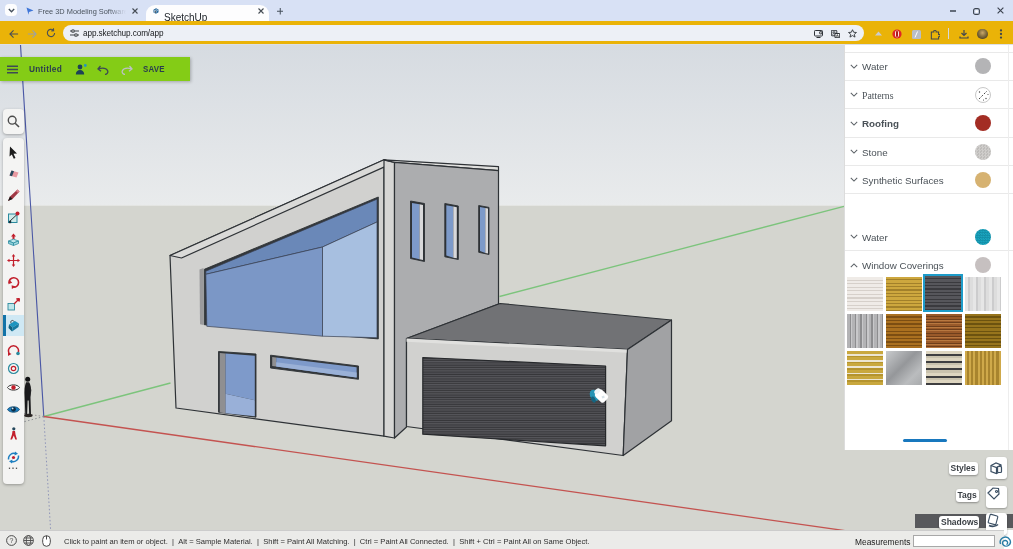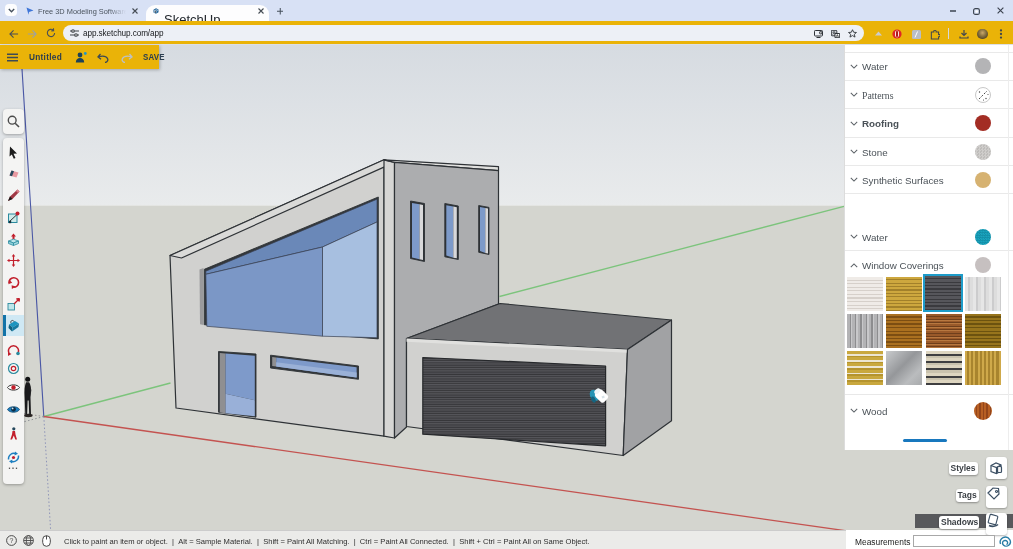--- a/index.html
+++ b/index.html
@@ -1,21 +1,21 @@
 <!DOCTYPE html>
 <html><head>
 <meta charset="utf-8">
 <style>
   html,body{margin:0;padding:0;}
   body{width:1013px;height:549px;overflow:hidden;font-family:"Liberation Sans",sans-serif;position:relative;background:#fff;}
   .abs{position:absolute;}
   #tabbar{left:0;top:0;width:1013px;height:21px;background:#d8e1f5;}
   #addrbar{left:0;top:21px;width:1013px;height:24px;background:#eab308;border-bottom:1px solid #dde0e6;box-sizing:border-box;}
   #app{left:0;top:45px;width:1013px;height:504px;}
-  #statusbar{left:0;top:530px;width:846px;height:19px;background:#ebebe9;border-top:1px solid #cccccc;box-sizing:border-box;}
+  #statusbar{left:0;top:530px;width:1004px;height:19px;background:#ebebe9;border-top:1px solid #cccccc;box-sizing:border-box;}
   .prow{position:absolute;left:0;width:100%;height:28.3px;border-bottom:1px solid #e9e9e9;box-sizing:border-box;}
   .chev{position:absolute;left:5.5px;top:11.5px;width:8px;height:5px;}
   .plbl{position:absolute;left:17.5px;top:9px;font-size:9.8px;color:#4b5258;}
   .sw{position:absolute;left:130px;top:6px;width:16px;height:16px;border-radius:50%;overflow:hidden;}
   .cell{position:absolute;width:36px;height:34px;}
   .tip{height:13px;background:#fff;border-radius:3px;box-shadow:0 1px 2px rgba(0,0,0,.35);font-size:8.5px;font-weight:bold;color:#3a3f44;text-align:center;line-height:13px;padding:0 2px;}
   .btnw{width:21.5px;height:22px;background:#fff;border-radius:3px;box-shadow:0 1px 2px rgba(0,0,0,.3);}
 </style>
 </head>
 <body>
@@ -31,21 +31,21 @@
     <div class="abs" style="left:38px;top:6.5px;width:88px;height:11px;overflow:hidden;font-size:7.4px;color:#49525c;white-space:nowrap;-webkit-mask-image:linear-gradient(90deg,#000 80%,transparent);">Free 3D Modeling Software | 3D</div>
     <svg class="abs" style="left:132.4px;top:8.3px;" width="6" height="6" viewBox="0 0 6 6">
       <path d="M0.5,0.5 L5.5,5.5 M5.5,0.5 L0.5,5.5" stroke="#454c54" stroke-width="1.1"></path>
     </svg>
 
     <div class="abs" style="left:146px;top:4.5px;width:123px;height:16.5px;background:#fdfdfe;border-radius:9px 9px 0 0;"></div>
     <svg class="abs" style="left:152px;top:7.3px;" width="8" height="8" viewBox="0 0 16 16">
       <path d="M3,5.5 L8,2.5 L13,5 L13,10.5 L8,13.5 L3,11 Z" fill="#1a5f96"></path>
       <path d="M5,7 L11,4.5 M5,7 L5,11.5 M5,7 L8,8.5 L8,13 M8,8.5 L12.5,6.5" stroke="#fff" stroke-width="1"></path>
     </svg>
-    <div class="abs" style="left:164px;top:12px;font-size:13px;color:#23282e;">SketchUp</div>
+    <div class="abs" style="left:164px;top:12px;font-size:10px;color:#23282e;">SketchUp</div>
     <svg class="abs" style="left:257.6px;top:8.3px;" width="6" height="6" viewBox="0 0 6 6">
       <path d="M0.5,0.5 L5.5,5.5 M5.5,0.5 L0.5,5.5" stroke="#454c54" stroke-width="1.1"></path>
     </svg>
     <svg class="abs" style="left:276.9px;top:8.3px;" width="6.5" height="6.5" viewBox="0 0 7 7">
       <path d="M3.5,0 L3.5,7 M0,3.5 L7,3.5" stroke="#45505c" stroke-width="1.1"></path>
     </svg>
 
     <svg class="abs" style="left:949.5px;top:9.8px;" width="6" height="2" viewBox="0 0 6 2">
       <path d="M0,1 L6,1" stroke="#3c4450" stroke-width="1.5"></path>
     </svg>
@@ -198,21 +198,21 @@
 
       <g>
         <ellipse cx="594.6" cy="395.3" rx="4.4" ry="5.9" transform="rotate(-33 594.6 395.3)" fill="#2493b4"></ellipse>
         <ellipse cx="593.4" cy="399.6" rx="2" ry="3.2" transform="rotate(-28 593.4 399.6)" fill="#15647f"></ellipse>
         <rect x="596.8" y="389.8" width="9.4" height="12.4" rx="2.6" transform="rotate(-46 601.5 396)" fill="#ffffff"></rect>
         <ellipse cx="597.3" cy="391.2" rx="3.4" ry="2.2" transform="rotate(-40 597.3 391.2)" fill="#eef5f8"></ellipse>
         <path d="M601.5,396.5 l2.6,-1 l0.6,2.2 l-2.4,0.8 Z" fill="#d7e2e8"></path>
       </g>
     </svg>
 
-    <div class="abs" style="left:0;top:0;width:159px;height:23.5px;background:#eab308;box-shadow:1px 1px 3px rgba(0,0,0,.25);">
+    <div class="abs" style="left:0;top:12px;width:190px;height:23.5px;background:#84cc16;box-shadow:1px 1px 3px rgba(0,0,0,.25);">
       <svg class="abs" style="left:6.5px;top:8px;" width="11" height="9" viewBox="0 0 11 9">
         <g stroke="#3d4a54" stroke-width="1.4">
           <path d="M0,1.2h11M0,4.5h11M0,7.8h11"></path>
         </g>
       </svg>
       <div class="abs" style="left:29px;top:6.8px;font-size:9px;font-weight:bold;letter-spacing:.3px;color:#2b3d4f;transform:scaleX(.92);transform-origin:0 0;">Untitled</div>
       <svg class="abs" style="left:74.5px;top:7px;" width="12" height="11" viewBox="0 0 12 11">
         <circle cx="5" cy="3" r="2.4" fill="#1d4257"></circle>
         <path d="M0.8,10.5 C0.8,7.5 2.6,6 5,6 C7.4,6 9.2,7.5 9.2,10.5 Z" fill="#1d4257"></path>
         <circle cx="10.3" cy="1.5" r="1.4" fill="#2196c4"></circle>
@@ -419,27 +419,20 @@
       <div class="cell" style="left:120px;top:231.5px;background:repeating-linear-gradient(90deg,#e6e6e6 0 3px,#cccccd 3px 5px,#dddddd 5px 8px);"></div>
       <div class="cell" style="left:2px;top:268.5px;background:repeating-linear-gradient(90deg,#b3b3b5 0 2.5px,#8d8d8f 2.5px 4px,#c8c8ca 4px 5.5px);"></div>
       <div class="cell" style="left:41.5px;top:268.5px;background:repeating-linear-gradient(180deg,#aa701f 0 2.2px,#7c4e12 2.2px 3.6px);"></div>
       <div class="cell" style="left:81px;top:268.5px;background:repeating-linear-gradient(180deg,#9a5a2a 0 1.6px,#6f3f1c 1.6px 2.6px,#b87840 2.6px 3.4px);"></div>
       <div class="cell" style="left:120px;top:268.5px;background:repeating-linear-gradient(180deg,#97741c 0 2.2px,#6c520f 2.2px 3.6px);"></div>
       <div class="cell" style="left:2px;top:305.5px;background:repeating-linear-gradient(180deg,#c9a83e 0 3px,#ece5d1 3px 4.6px,#b5942e 4.6px 6.2px);"></div>
       <div class="cell" style="left:41.5px;top:305.5px;background:linear-gradient(135deg,#c9cbcd 0%,#95979a 45%,#babcbe 75%,#a8aaac 100%);"></div>
       <div class="cell" style="left:81px;top:305.5px;background:repeating-linear-gradient(180deg,#ddd5c0 0 3px,#3f3f41 3px 5px,#c9c2ae 5px 7.2px);"></div>
       <div class="cell" style="left:120px;top:305.5px;background:repeating-linear-gradient(90deg,#cfa94a 0 2px,#a8842e 2px 4.2px);"></div>
 
-      <div class="prow" style="top:348.9px;border-top:1px solid #e8e8e8;border-bottom:none;height:33px;">
-        <svg class="chev" style="top:13px;" viewBox="0 0 10 6">
-          <path d="M1,1 L5,5 L9,1" fill="none" stroke="#5b6166" stroke-width="1.3"></path>
-        </svg>
-        <span class="plbl" style="top:11px;">Wood</span>
-        <span class="sw" style="top:7.5px;width:18px;height:18px;left:129px;background:repeating-linear-gradient(90deg,#b75f23 0 2px,#94451a 2px 3.5px);"></span>
-      </div>
       <div class="abs" style="left:58px;top:393.5px;width:44px;height:3px;border-radius:2px;background:#1878be;"></div>
       <div class="abs" style="left:163px;top:0;width:1px;height:405px;background:#ededed;"></div>
     </div>
   </div>
   <div id="statusbar" class="abs">
     <svg class="abs" style="left:6px;top:4px;" width="11" height="11" viewBox="0 0 11 11">
       <circle cx="5.5" cy="5.5" r="4.9" fill="none" stroke="#4a4a4a" stroke-width="1"></circle>
       <text x="5.5" y="8" font-size="7" text-anchor="middle" fill="#4a4a4a" font-family="Liberation Sans">?</text>
     </svg>
     <svg class="abs" style="left:23px;top:4px;" width="11" height="11" viewBox="0 0 11 11">

